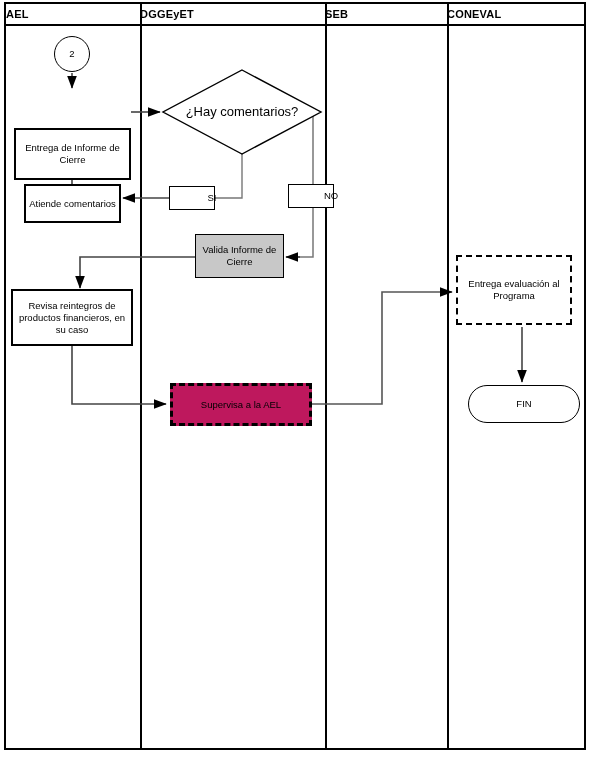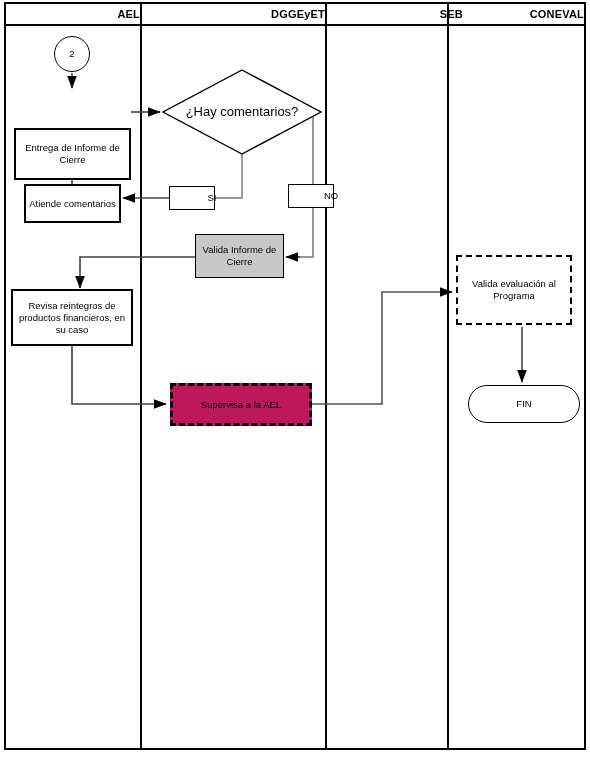--- a/index.html
+++ b/index.html
@@ -34,21 +34,21 @@
     height: 22px;
     border-bottom: 2px solid #000;
     box-sizing: border-box;
   }
   .lane-head {
     position: absolute;
     top: 0;
     height: 100%;
     display: flex;
     align-items: center;
-    justify-content: flex-end;
+    justify-content: flex-start;
     font-size: 11px;
     font-weight: bold;
     color: #000;
     letter-spacing: 0.2px;
     box-sizing: border-box;
   }
   .lane-div {
     position: absolute;
     top: 0;
     width: 2px;
@@ -207,20 +207,20 @@
 
   <div class="node proc-thick" style="left:11px; top:289px; width:122px; height:57px;">
     <span>Revisa reintegros de productos financieros, en su caso</span>
   </div>
 
   <div class="node proc-dashed" style="left:170px; top:383px; width:142px; height:43px;">
     <span>Supervisa a la AEL</span>
   </div>
 
   <div class="node proc-dashdot" style="left:456px; top:255px; width:116px; height:70px;">
-    <span>Valida evaluación al Programa</span>
+    <span>Entrega evaluación al Programa</span>
   </div>
 
   <div class="node terminator" style="left:468px; top:385px; width:112px; height:38px;">
     <span>FIN</span>
   </div>
 
 </div>
 
 </body></html>

